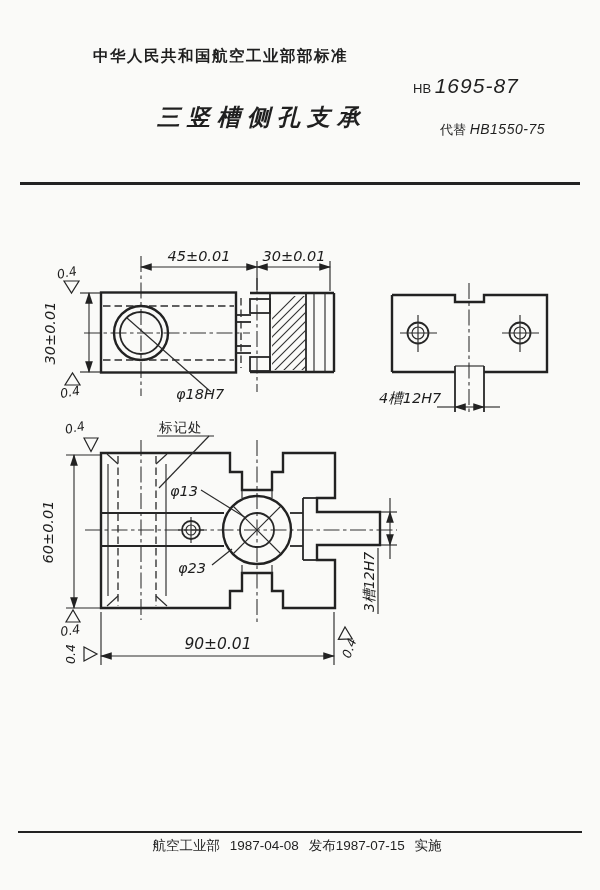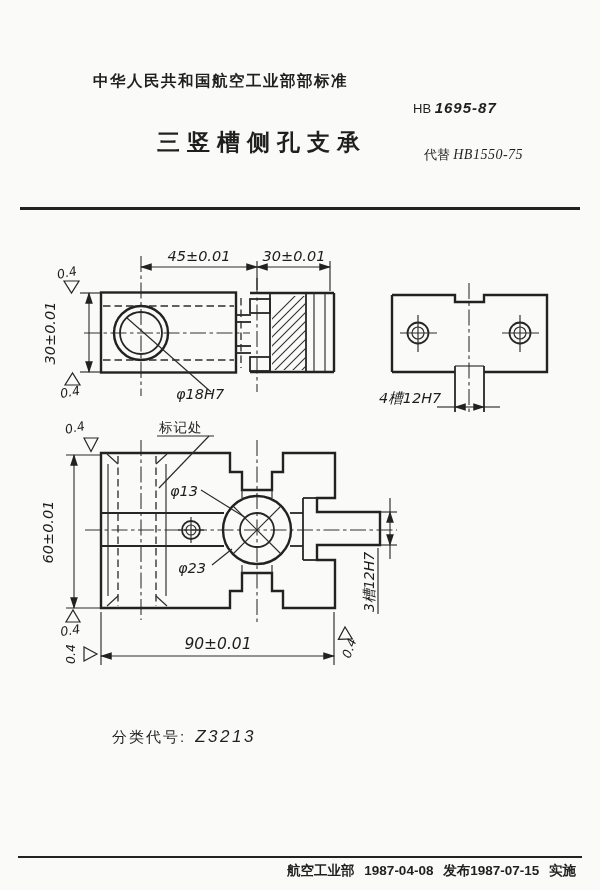--- a/index.html
+++ b/index.html
@@ -1,30 +1,30 @@
 <!DOCTYPE html>
 <html><head>
 <meta charset="utf-8">
 <style>
   html,body{margin:0;padding:0;}
   body{width:600px;height:890px;position:relative;background:#fafaf8;overflow:hidden;
        font-family:"Liberation Sans","DejaVu Sans",sans-serif;color:#1f1f1f;}
-  .abs{position:absolute;margin-top:25px;}
+  .abs{position:absolute;}
   .org-title{left:93px;top:46px;font-size:15.5px;font-weight:bold;letter-spacing:1.5px;}
   .hb-line{left:413px;top:74px;font-size:13px;}
-  .hb-num{font-size:15px;font-style:italic;font-weight:bold;letter-spacing:1px;}
-  .doc-title{left:157px;top:102px;font-size:23px;font-weight:bold;letter-spacing:7px;}
-  .supersede{left:424px;top:121px;font-size:13px;font-family:Liberation Serif, serif;}
+  .hb-num{font-size:21px;font-style:italic;font-weight:normal;letter-spacing:1px;}
+  .doc-title{left:157px;top:102px;font-size:23px;font-weight:bold;font-style:italic;letter-spacing:7px;}
+  .supersede{left:440px;top:121px;font-size:13px;}
   .supersede .code{font-style:italic;font-size:14px;letter-spacing:.5px;}
   .rule{background:#222;}
   .codes{left:112px;top:698px;font-size:15px;line-height:27px;}
   .codes .lbl{letter-spacing:2px;}
   .codes .val{font-style:italic;font-size:17px;letter-spacing:2.5px;padding-left:9px;}
-  .footer-row{left:18px;top:837px;width:564px;display:flex;justify-content:flex-end;
-              font-size:13.5px;font-weight:bold;}
+  .footer-row{left:18px;top:837px;width:564px;display:flex;justify-content:center;
+              font-size:13.5px;font-weight:normal;}
   .footer-row .gap{padding:0 6px;}
   svg{position:absolute;left:0;top:0;}
   svg .thick{stroke:#222;stroke-width:2.4;fill:none;}
   svg .med{stroke:#262626;stroke-width:1.8;fill:none;}
   svg .thin{stroke:#2b2b2b;stroke-width:1.15;fill:none;}
   svg .dim{stroke:#2b2b2b;stroke-width:1.1;fill:none;}
   svg .cl{stroke:#333;stroke-width:1.1;fill:none;stroke-dasharray:16 3.5 3.5 3.5;}
   svg .hid{stroke:#2e2e2e;stroke-width:1.35;fill:none;stroke-dasharray:7.5 4;}
   svg .hatch{stroke:#2e2e2e;stroke-width:1.1;}
   svg text{font-family:"DejaVu Sans","Liberation Sans",sans-serif;font-style:italic;
@@ -213,23 +213,20 @@
     <polygon class="tri" points="84,647 84,661 97,654"></polygon>
     <text class="rg" x="75" y="664" transform="rotate(-90 75 664)">0.4</text>
     <g transform="rotate(-62 347 636)">
         <polygon class="tri" points="340,630 354,630 347,642"></polygon>
       </g>
     <text class="rg" x="350" y="659" transform="rotate(-70 350 659)">0.4</text>
   </g>
 </svg>
 
 <div class="abs codes">
-  <div>
-    <span class="lbl">分类代号:</span><span class="val">Z3213</span>
-  </div>
 </div>
 
 <div class="abs rule" style="left:18px;top:831px;width:564px;height:2px;"></div>
 <div class="abs footer-row">
   <div>
     <span>航空工业部</span>
     <span class="gap">1987-04-08</span>
     <span>发布</span>
   </div>
   <div>

